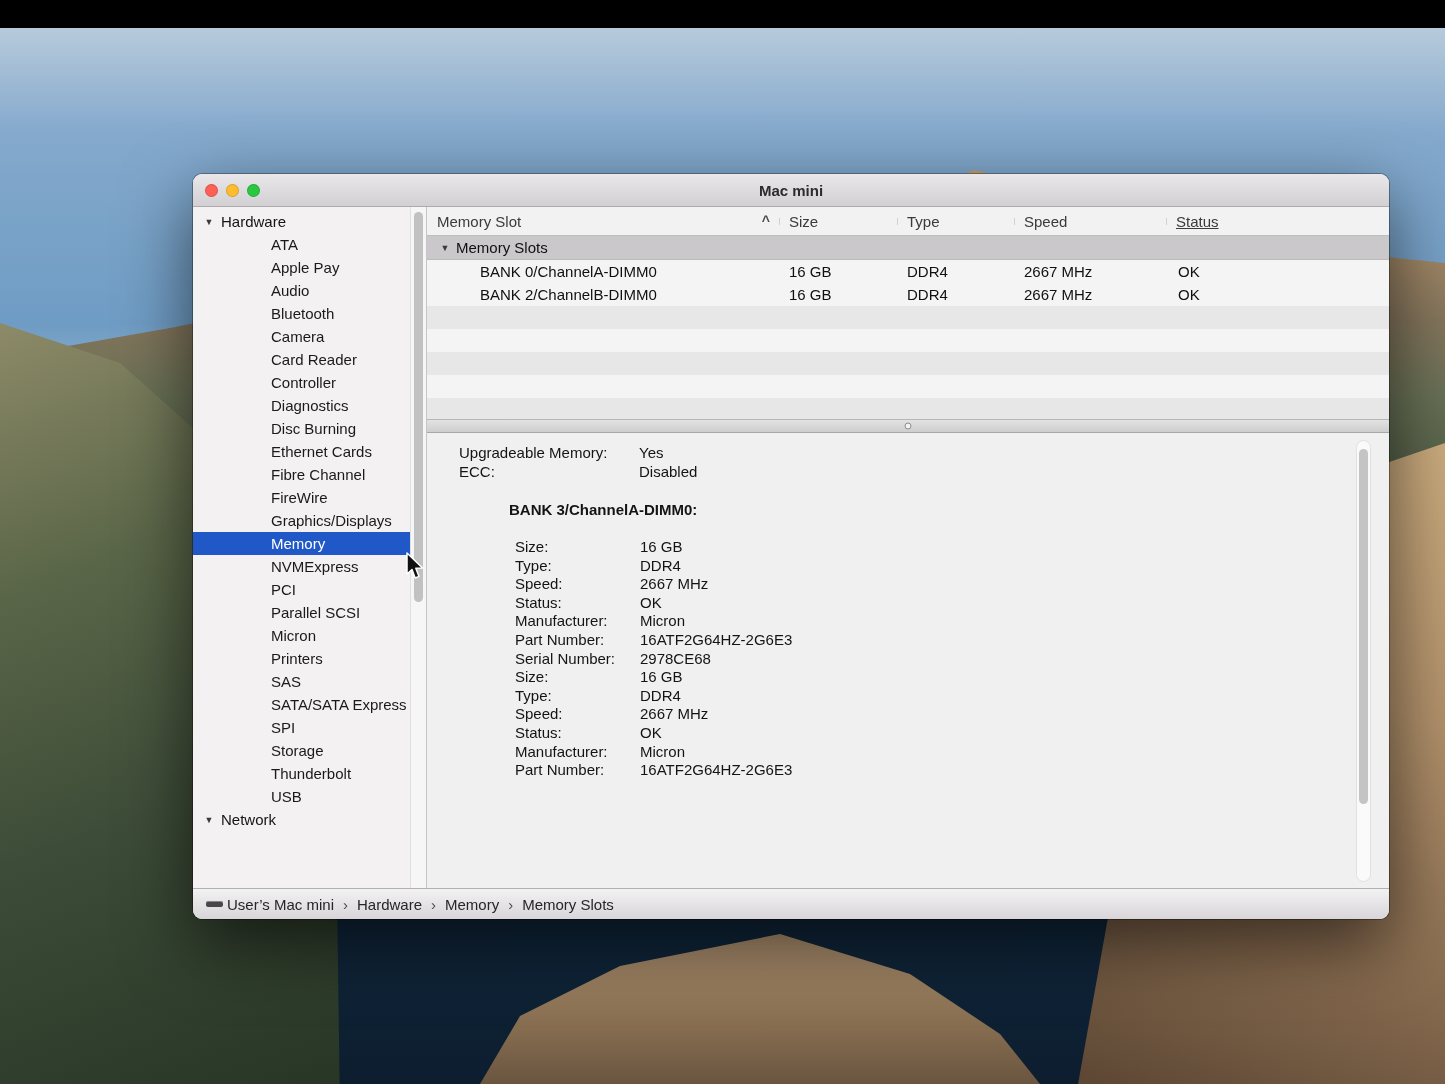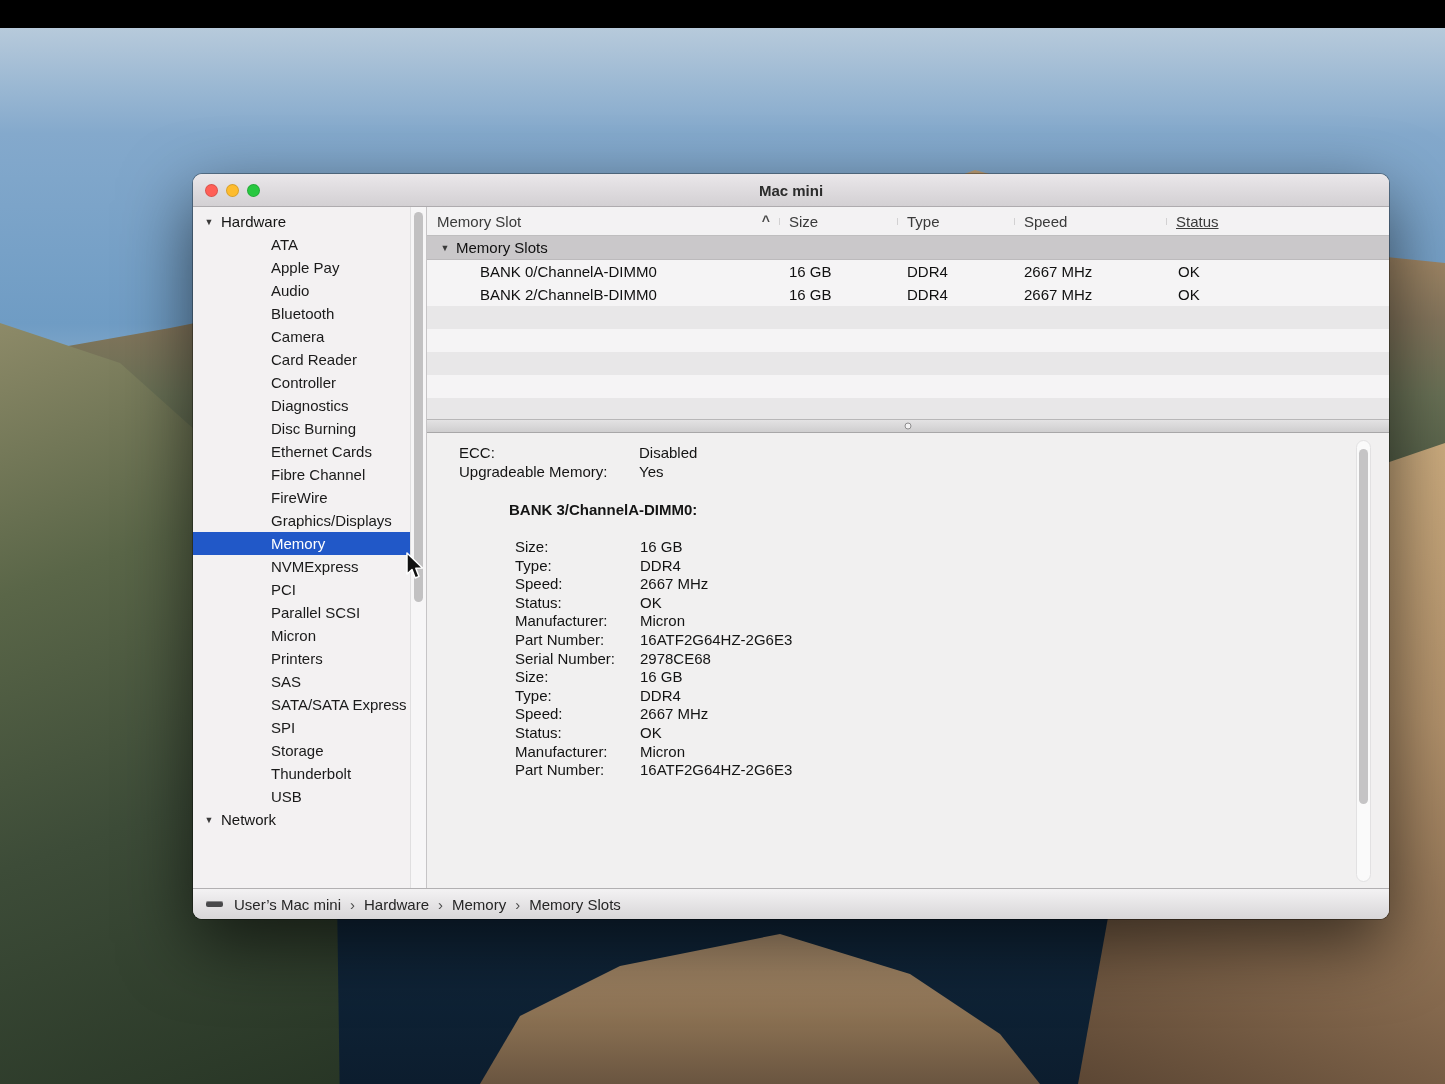--- a/index.html
+++ b/index.html
@@ -70,21 +70,21 @@
   .kv{display:flex;line-height:19px;padding-left:9px;}
   .kv .k{width:180px;flex:none;}
   .bank-h{font-weight:700;line-height:19px;margin:19px 0 19px 59px;}
   .bank-kv{display:flex;line-height:18.6px;padding-left:65px;}
   .bank-kv .k{width:125px;flex:none;}
   .d-scroll{position:absolute;right:18px;top:7px;bottom:7px;width:15px;background:#fafafa;border:1px solid #e2e1e2;border-radius:8px;box-sizing:border-box;}
   .d-thumb{position:absolute;left:2px;top:8px;width:9px;height:355px;border-radius:5px;background:#c5c4c5;}
 
   
   .statusbar{position:absolute;left:0;right:0;bottom:0;height:30px;background:linear-gradient(#f3f2f3,#d8d6d8);
-    border-top:1px solid #b2b0b2;display:flex;align-items:center;padding-left:13px;gap:11px;font-size:15px;color:#262626;}
+    border-top:1px solid #b2b0b2;display:flex;align-items:center;padding-left:13px;gap:4px;font-size:15px;color:#262626;}
   .macmini-icon{width:17px;height:6px;border-radius:2px;background:#48484a;box-shadow:inset 0 1px 0 rgba(255,255,255,.35);flex:none;}
   .crumbs{display:flex;align-items:center;gap:9px;}
   .crumb{display:flex;align-items:center;gap:9px;}
   .crumb:first-of-type .sep{display:none;}
   .sep{color:#4c4c4c;}
 
   
   .cursor{position:absolute;left:403px;top:551px;width:24px;height:30px;pointer-events:none;z-index:50;}
 </style>
 </head>
@@ -237,27 +237,27 @@
         <div class="splitter">
           <span class="split-dot"></span>
         </div>
 
         <div class="details">
           <div class="details-inner">
 
             <div>
 
                 <div class="kv">
+                  <span class="k">Upgradeable Memory:</span>
+                  <span class="v">Yes</span>
+                </div>
+
+                <div class="kv">
                   <span class="k">ECC:</span>
                   <span class="v">Disabled</span>
-                </div>
-
-                <div class="kv">
-                  <span class="k">Upgradeable Memory:</span>
-                  <span class="v">Yes</span>
                 </div>
               </div>
 
             <div class="bank">
               <div class="bank-h">BANK 3/ChannelA-DIMM0:</div>
               <div>
 
                   <div class="bank-kv">
                     <span class="k">Size:</span>
                     <span class="v">16 GB</span>

